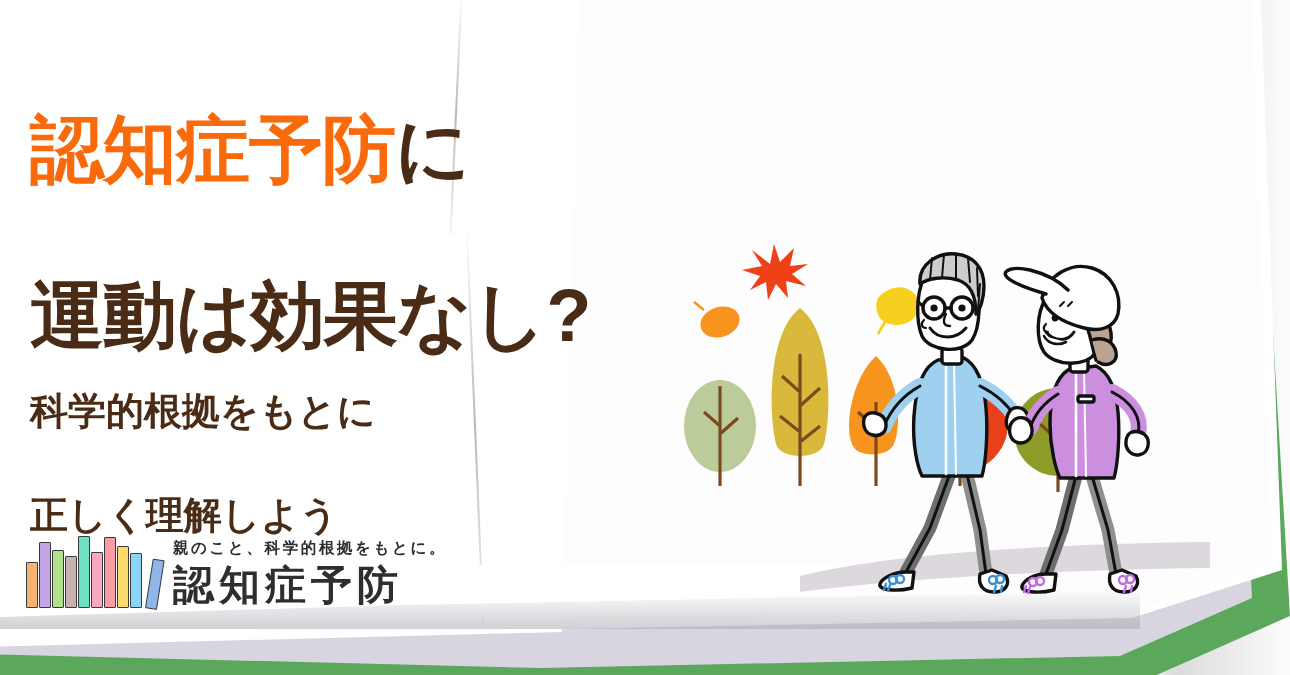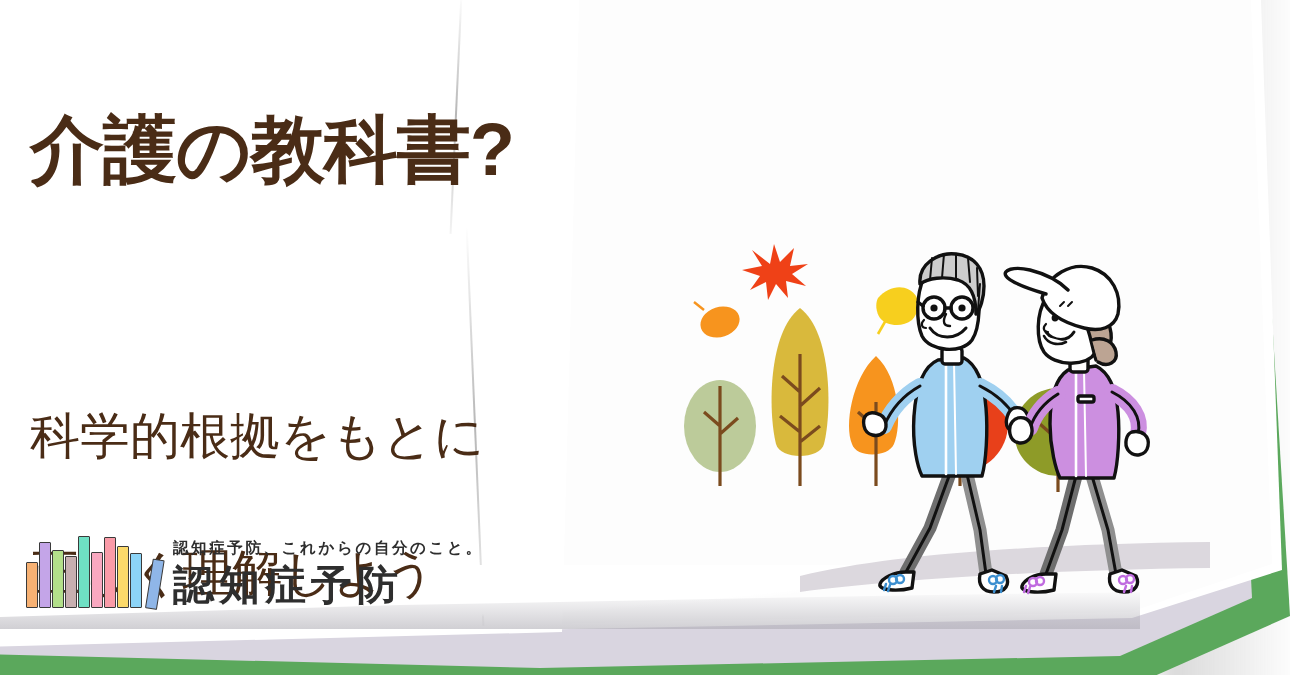--- a/index.html
+++ b/index.html
@@ -86,22 +86,22 @@
     font-weight:800;
     font-size:74px;line-height:1.12;
     letter-spacing:-1px;
     color:#4A2C16;
     white-space:pre-line;
   }
   .headline .hl{color:#F96A0B;}
 
   .subhead{
     position:absolute;left:30px;top:333px;
-    font-weight:400;
-    font-size:50px;line-height:1.37;
+    font-weight:700;
+    font-size:38px;line-height:1.37;
     color:#4A2C16;
     white-space:pre-line;
   }
 
   
   .logo{position:absolute;left:26px;top:534px;display:flex;align-items:flex-end;gap:16px;}
   .books{display:flex;align-items:flex-end;height:74px;gap:1px;}
   .bk{
     width:12px;border:1.6px solid #3a3a3a;border-radius:1px;
     box-sizing:border-box;
@@ -137,21 +137,22 @@
     <div class="page-right"></div>
     <div class="page-right-inner"></div>
     <div class="page-left"></div>
     <div class="fold-line" style="left:455px;top:-6px;height:240px;transform:rotate(2.6deg);"></div>
     <div class="fold-line" style="left:474px;top:226px;height:400px;transform:rotate(-2.4deg);"></div>
     <div class="bottom-sweep"></div>
     <div class="bottom-shade"></div>
   </div>
 
   <div class="headline">
-    <div>介護の教科書?</div>
+    <div><span class="hl">認知症予防</span><span>に</span></div>
+    <div>運動は効果なし?</div>
   </div>
 
   <div class="subhead">
     <div>科学的根拠をもとに</div>
     <div>正しく理解しよう</div>
   </div>
 
   <div class="logo">
     <div class="books" id="logo-books">
         <div class="bk" style="height: 46px; background: rgb(247, 177, 115);"></div>
@@ -159,21 +160,21 @@
         <div class="bk" style="height: 58px; background: rgb(179, 224, 138);"></div>
         <div class="bk" style="height: 52px; background: rgb(200, 175, 176);"></div>
         <div class="bk" style="height: 72px; background: rgb(111, 224, 196);"></div>
         <div class="bk" style="height: 56px; background: rgb(249, 168, 192);"></div>
         <div class="bk" style="height: 71px; background: rgb(250, 155, 168);"></div>
         <div class="bk" style="height: 62px; background: rgb(251, 217, 106);"></div>
         <div class="bk" style="height: 55px; background: rgb(140, 212, 247);"></div>
         <div class="bk" style="height: 50px; background: rgb(143, 182, 232); transform: rotate(9deg); transform-origin: left bottom; margin-left: 2px;"></div>
       </div>
     <div class="logo-txt">
-      <div class="logo-tag">認知症予防、これからの自分のこと。</div>
+      <div class="logo-tag">親のこと、科学的根拠をもとに。</div>
       <div class="logo-name">認知症予防</div>
     </div>
   </div>
 
   <div class="illo">
     <svg viewBox="0 0 540 360" xmlns="http://www.w3.org/2000/svg">
 
       <g>
         <path d="M90 28 L94 8 L100 26 L114 12 L110 30 L128 28 L112 38 L126 50 L106 45 L108 62 L96 48 L88 64 L86 46 L70 54 L80 40 L62 34 L82 30 L72 14 Z" fill="#EF4117"></path>
       </g>

